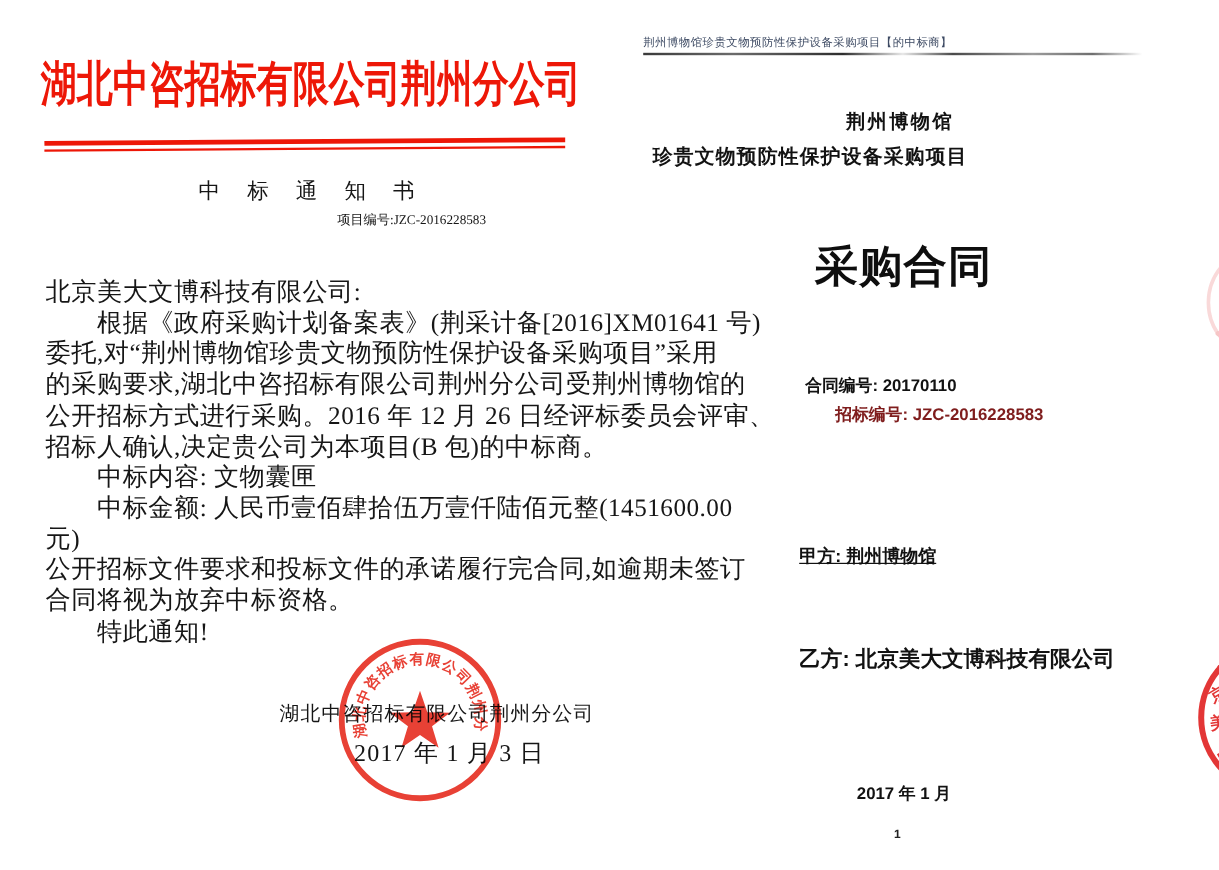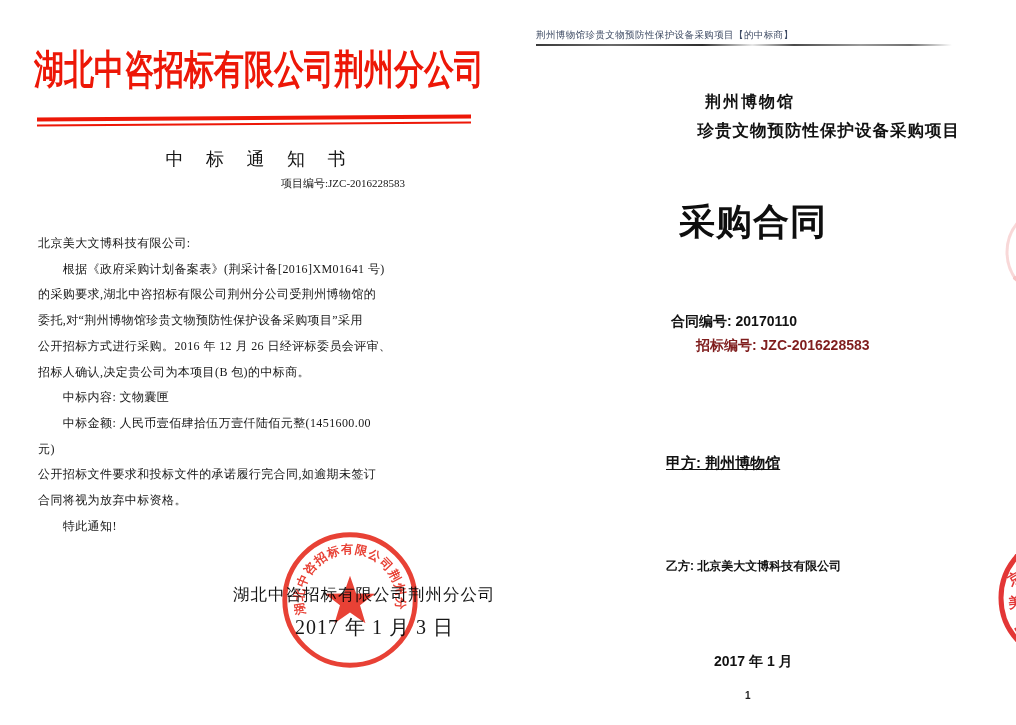--- a/index.html
+++ b/index.html
@@ -21,21 +21,21 @@
   }
   .redrule-1{left:37px;top:116px;width:434px;height:4px;background:#ed1707;transform:rotate(-0.4deg);}
   .redrule-2{left:37px;top:123px;width:434px;height:2px;background:#ed1707;transform:rotate(-0.4deg);}
   .doc-title{
     left:0;top:147px;width:520px;text-align:center;
     font-size:18px;font-weight:normal;letter-spacing:9px;color:#161616;
   }
   .project-no{left:281px;top:176px;font-size:11px;color:#161616;white-space:nowrap;}
   .notice-body{
     left:38px;top:231px;width:462px;
-    font-size:12px;line-height:25.7px;color:#161616;
+    font-size:21px;line-height:25.7px;color:#161616;
     letter-spacing:0.4px;
   }
   .body-line{white-space:nowrap;}
   .signer-line{left:233px;top:584px;font-size:16.5px;color:#161616;white-space:nowrap;letter-spacing:1px;}
   .sign-date{left:295px;top:614px;font-size:20px;color:#161616;white-space:nowrap;letter-spacing:1px;}
   .stamp-left{left:277px;top:527px;mix-blend-mode:multiply;opacity:0.88;}
 
   
   .running-header{
     left:536px;top:29px;font-size:9.5px;color:#3d4a63;
@@ -45,59 +45,59 @@
   .header-rule{
     left:536px;top:44px;width:416px;height:2px;
     background:linear-gradient(90deg,#3a3a3a 0%,#6b6b6b 18%,#2e2e2e 40%,#e8e8e8 52%,#4a4a4a 62%,#9b9b9b 78%,#6f6f6f 90%,#ffffff 100%);
   }
   .contract-org{
     left:520px;top:92px;width:460px;text-align:center;
     font-size:16px;font-weight:bold;color:#121212;letter-spacing:2px;
     font-family:"Liberation Sans","DejaVu Sans",sans-serif;
   }
   .contract-project{
-    left:520px;top:120px;width:440px;text-align:right;
+    left:544px;top:120px;width:440px;text-align:left;
     font-size:16.5px;font-weight:bold;color:#121212;letter-spacing:1px;
     font-family:"Liberation Sans","DejaVu Sans",sans-serif;
   }
   .contract-title{
     left:679px;top:198px;
     font-size:36px;font-weight:bold;color:#0e0e0e;letter-spacing:1px;
     font-family:"Liberation Sans","DejaVu Sans",sans-serif;white-space:nowrap;
   }
   .contract-no{left:671px;top:313px;font-size:14px;font-weight:bold;color:#121212;white-space:nowrap;
     font-family:"Liberation Sans","DejaVu Sans",sans-serif;}
   .bid-no{left:696px;top:337px;font-size:14px;font-weight:bold;color:#7f1d1d;white-space:nowrap;
     font-family:"Liberation Sans","DejaVu Sans",sans-serif;}
   .party-a{left:666px;top:454px;font-size:15px;font-weight:bold;color:#121212;white-space:nowrap;
     font-family:"Liberation Sans","DejaVu Sans",sans-serif;text-decoration:underline;}
-  .party-b{left:666px;top:537px;font-size:12px;font-weight:bold;color:#121212;white-space:nowrap;
-    font-family:"Liberation Sans","DejaVu Sans",sans-serif;margin-top:21px;}
+  .party-b{left:666px;top:537px;font-size:18px;font-weight:bold;color:#121212;white-space:nowrap;
+    font-family:"Liberation Sans","DejaVu Sans",sans-serif;}
   .contract-date{left:714px;top:653px;font-size:14px;font-weight:bold;color:#121212;white-space:nowrap;
     font-family:"Liberation Sans","DejaVu Sans",sans-serif;}
   .page-no{left:745px;top:690px;font-size:10px;font-weight:bold;color:#222;
     font-family:"Liberation Sans","DejaVu Sans",sans-serif;}
   .stamp-edge-top{left:975px;top:190px;opacity:0.4;}
   .stamp-edge-bottom{left:985px;top:528px;mix-blend-mode:multiply;opacity:0.9;}
 </style>
 </head>
 <body>
 
 <div class="abs letterhead">湖北中咨招标有限公司荆州分公司</div>
 <div class="abs redrule-1"></div>
 <div class="abs redrule-2"></div>
 
 <div class="abs doc-title">中 标 通 知 书</div>
 <div class="abs project-no">项目编号:JZC-2016228583</div>
 
 <div class="abs notice-body">
     <div class="body-line">北京美大文博科技有限公司:</div>
     <div class="body-line">　　根据《政府采购计划备案表》(荆采计备[2016]XM01641 号)</div>
+    <div class="body-line">委托,对“荆州博物馆珍贵文物预防性保护设备采购项目”采用</div>
     <div class="body-line">的采购要求,湖北中咨招标有限公司荆州分公司受荆州博物馆的</div>
-    <div class="body-line">委托,对“荆州博物馆珍贵文物预防性保护设备采购项目”采用</div>
     <div class="body-line">公开招标方式进行采购。2016 年 12 月 26 日经评标委员会评审、</div>
     <div class="body-line">招标人确认,决定贵公司为本项目(B 包)的中标商。</div>
     <div class="body-line">　　中标内容: 文物囊匣</div>
     <div class="body-line">　　中标金额: 人民币壹佰肆拾伍万壹仟陆佰元整(1451600.00</div>
     <div class="body-line">元)</div>
     <div class="body-line">公开招标文件要求和投标文件的承诺履行完合同,如逾期未签订</div>
     <div class="body-line">合同将视为放弃中标资格。</div>
     <div class="body-line">　　特此通知!</div>
   </div>
 

